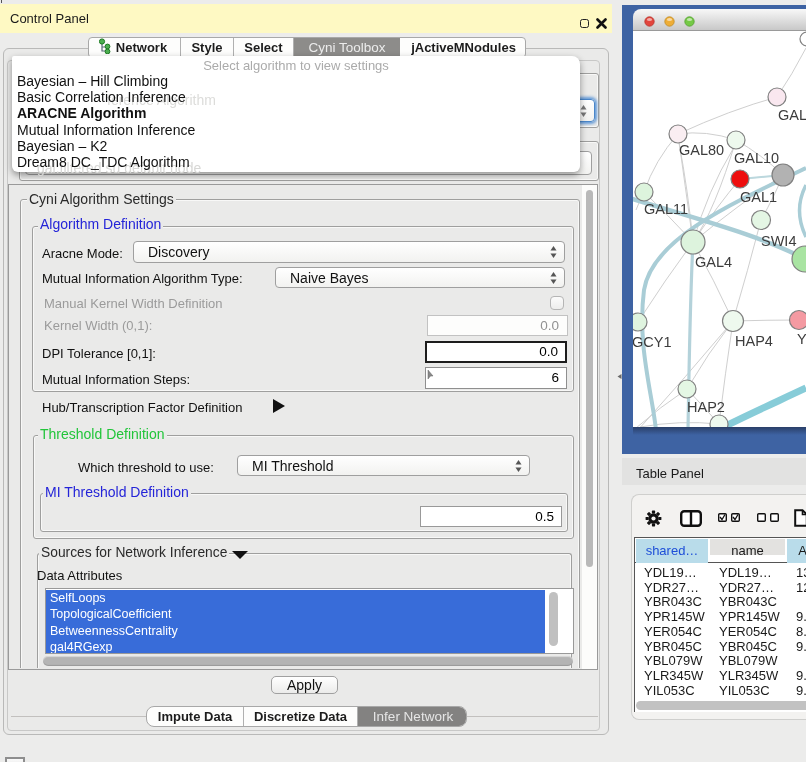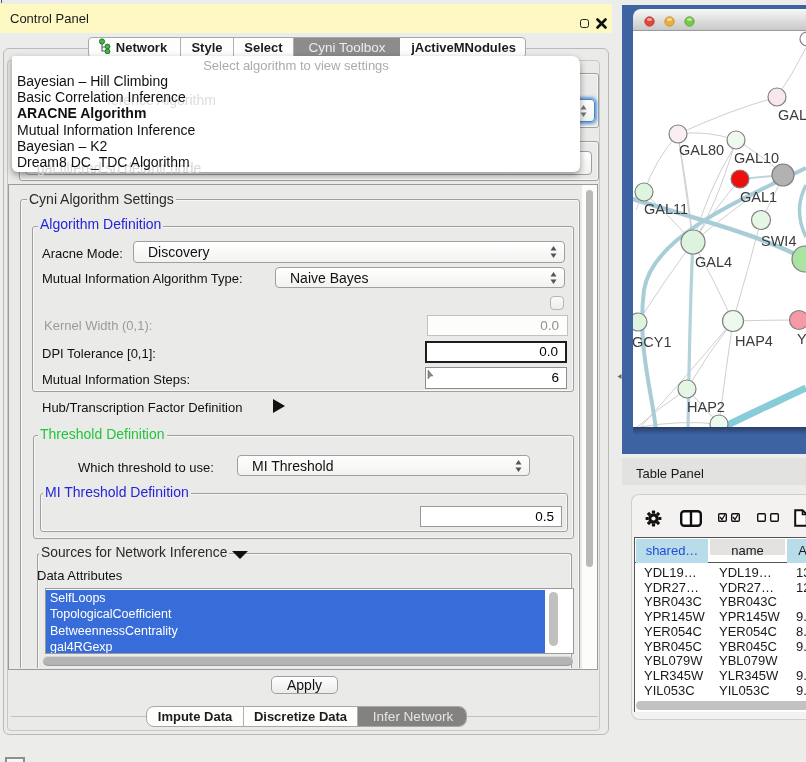--- a/index.html
+++ b/index.html
@@ -79,20 +79,21 @@
 
   <div class="lbl" style="left:33px;top:85px;">Mutual Information Algorithm Type:</div>
   <div class="combo" style="left:266px;top:81px;width:290px;height:21px;">
     <span class="ct">Naive Bayes</span>
     <svg class="arrows" viewBox="0 0 7 12">
         <path d="M3.5 0 L6.5 4.5 L0.5 4.5 Z" fill="#555"></path>
         <path d="M3.5 12 L6.5 7.5 L0.5 7.5 Z" fill="#555"></path>
       </svg>
   </div>
 
+  <div class="lbl glbl" style="left:35px;top:110px;">Manual Kernel Width Definition</div>
   <div class="abs" style="left:541px;top:110px;width:13.5px;height:13.5px;background:linear-gradient(#fbfbfb,#ededec);border:1px solid #b5b5b5;border-radius:4px;"></div>
 
   <div class="lbl glbl" style="left:35px;top:132px;">Kernel Width (0,1):</div>
   <div class="fld" style="left:418px;top:129px;width:141px;height:21px;border:1px solid #c2c2c2;background:#fdfdfc;color:#919191;line-height:19px;padding-right:8px;">0.0</div>
 
   <div class="lbl" style="left:33px;top:160px;">DPI Tolerance [0,1]:</div>
   <div class="fld" style="left:416px;top:155px;width:142px;height:22px;border:2px solid #1d1d1d;color:#000;line-height:18px;padding-right:7px;">0.0</div>
 
   <div class="lbl" style="left:33px;top:186px;">Mutual Information Steps:</div>
   <div class="fld" style="left:416px;top:181px;width:142px;height:22px;border:1px solid #8f8f8f;color:#000;line-height:20px;padding-right:7px;">6</div>

